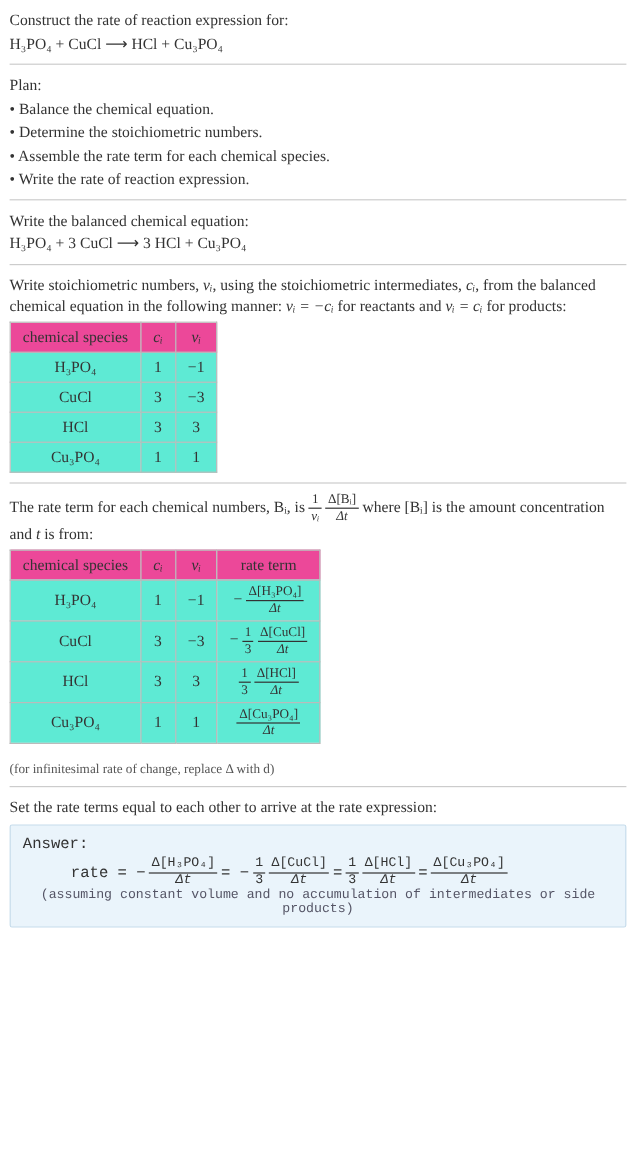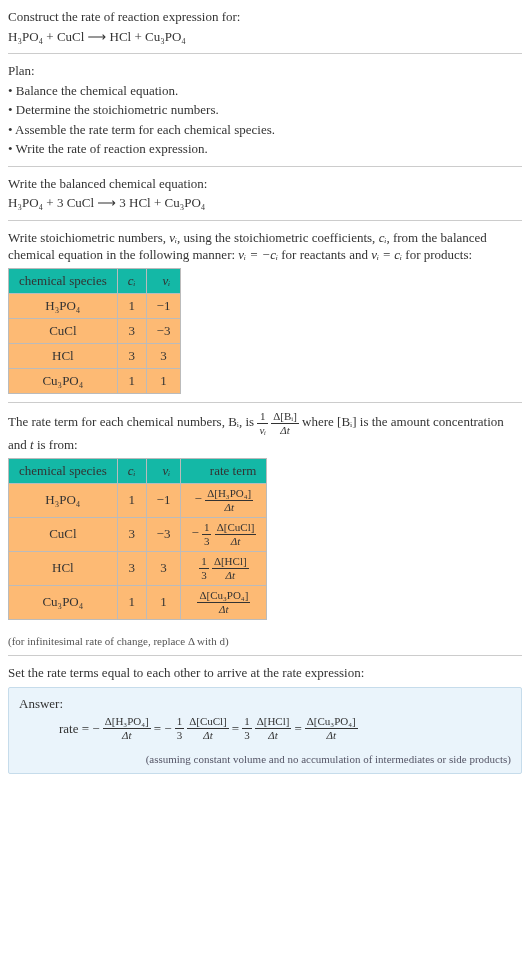--- a/index.html
+++ b/index.html
@@ -31,27 +31,26 @@
   }
   table.data {
     border-collapse: collapse;
     margin: 4px 0 2px 0;
   }
   table.data th, table.data td {
     border: 1px solid #bbb;
     padding: 4px 10px;
     text-align: center;
     font-weight: normal;
-    background: #fdba74;
+    background: #5eead4;
     vertical-align: middle;
   }
   table.data th {
-    background: #14b8a6;
+    background: #ec4899;
     font-weight: normal;
-    text-align: right;
   }
   .frac {
     display: inline-block;
     vertical-align: middle;
     text-align: center;
     line-height: 1;
     font-size: 11px;
   }
   .frac .num {
     display: block;
@@ -72,29 +71,30 @@
     font-size: 11px;
     color: #555;
     margin-top: 15px;
   }
   .answerbox {
     background: #eaf4fb;
     border: 1px solid #c6dceb;
     border-radius: 2px;
     padding: 8px 10px 8px 10px;
     margin-top: 6px;
+    font-family: Liberation Mono, monospace;
   }
   .answerbox .hdr {
     margin-bottom: 4px;
   }
   .answerbox .note2 {
     font-size: 11px;
     color: #556;
-    text-align: right;
-    margin-top: 12px;
+    text-align: center;
+    margin-top: 0;
   }
   .indent {
     padding-left: 40px;
   }
   .tight td, .tight th {
     padding: 3px 8px;
   }
   .nowrap { white-space: nowrap; }
 </style>
 </head>
@@ -114,21 +114,21 @@
   <div class="line bullet">• Write the rate of reaction expression.</div>
 
   <hr class="sep">
 
   <div class="line">Write the balanced chemical equation:</div>
   <div class="line">H₃PO₄ + 3 CuCl ⟶ 3 HCl + Cu₃PO₄</div>
 
   <hr class="sep">
 
   <div class="line">
-    <span>Write stoichiometric numbers, </span><span class="ital">νᵢ</span><span>, using the stoichiometric coefficients, </span><span class="ital">cᵢ</span><span>, from the balanced chemical equation in the following manner: </span><span class="ital">νᵢ = −cᵢ</span><span> for reactants and </span><span class="ital">νᵢ = cᵢ</span><span> for products:</span>
+    <span>Write stoichiometric numbers, </span><span class="ital">νᵢ</span><span>, using the stoichiometric intermediates, </span><span class="ital">cᵢ</span><span>, from the balanced chemical equation in the following manner: </span><span class="ital">νᵢ = −cᵢ</span><span> for reactants and </span><span class="ital">νᵢ = cᵢ</span><span> for products:</span>
   </div>
 
   <table class="data">
     <tbody>
         <tr>
       <th>chemical species</th>
       <th class="ital">cᵢ</th>
       <th class="ital">νᵢ</th>
     </tr>
     <tr>

